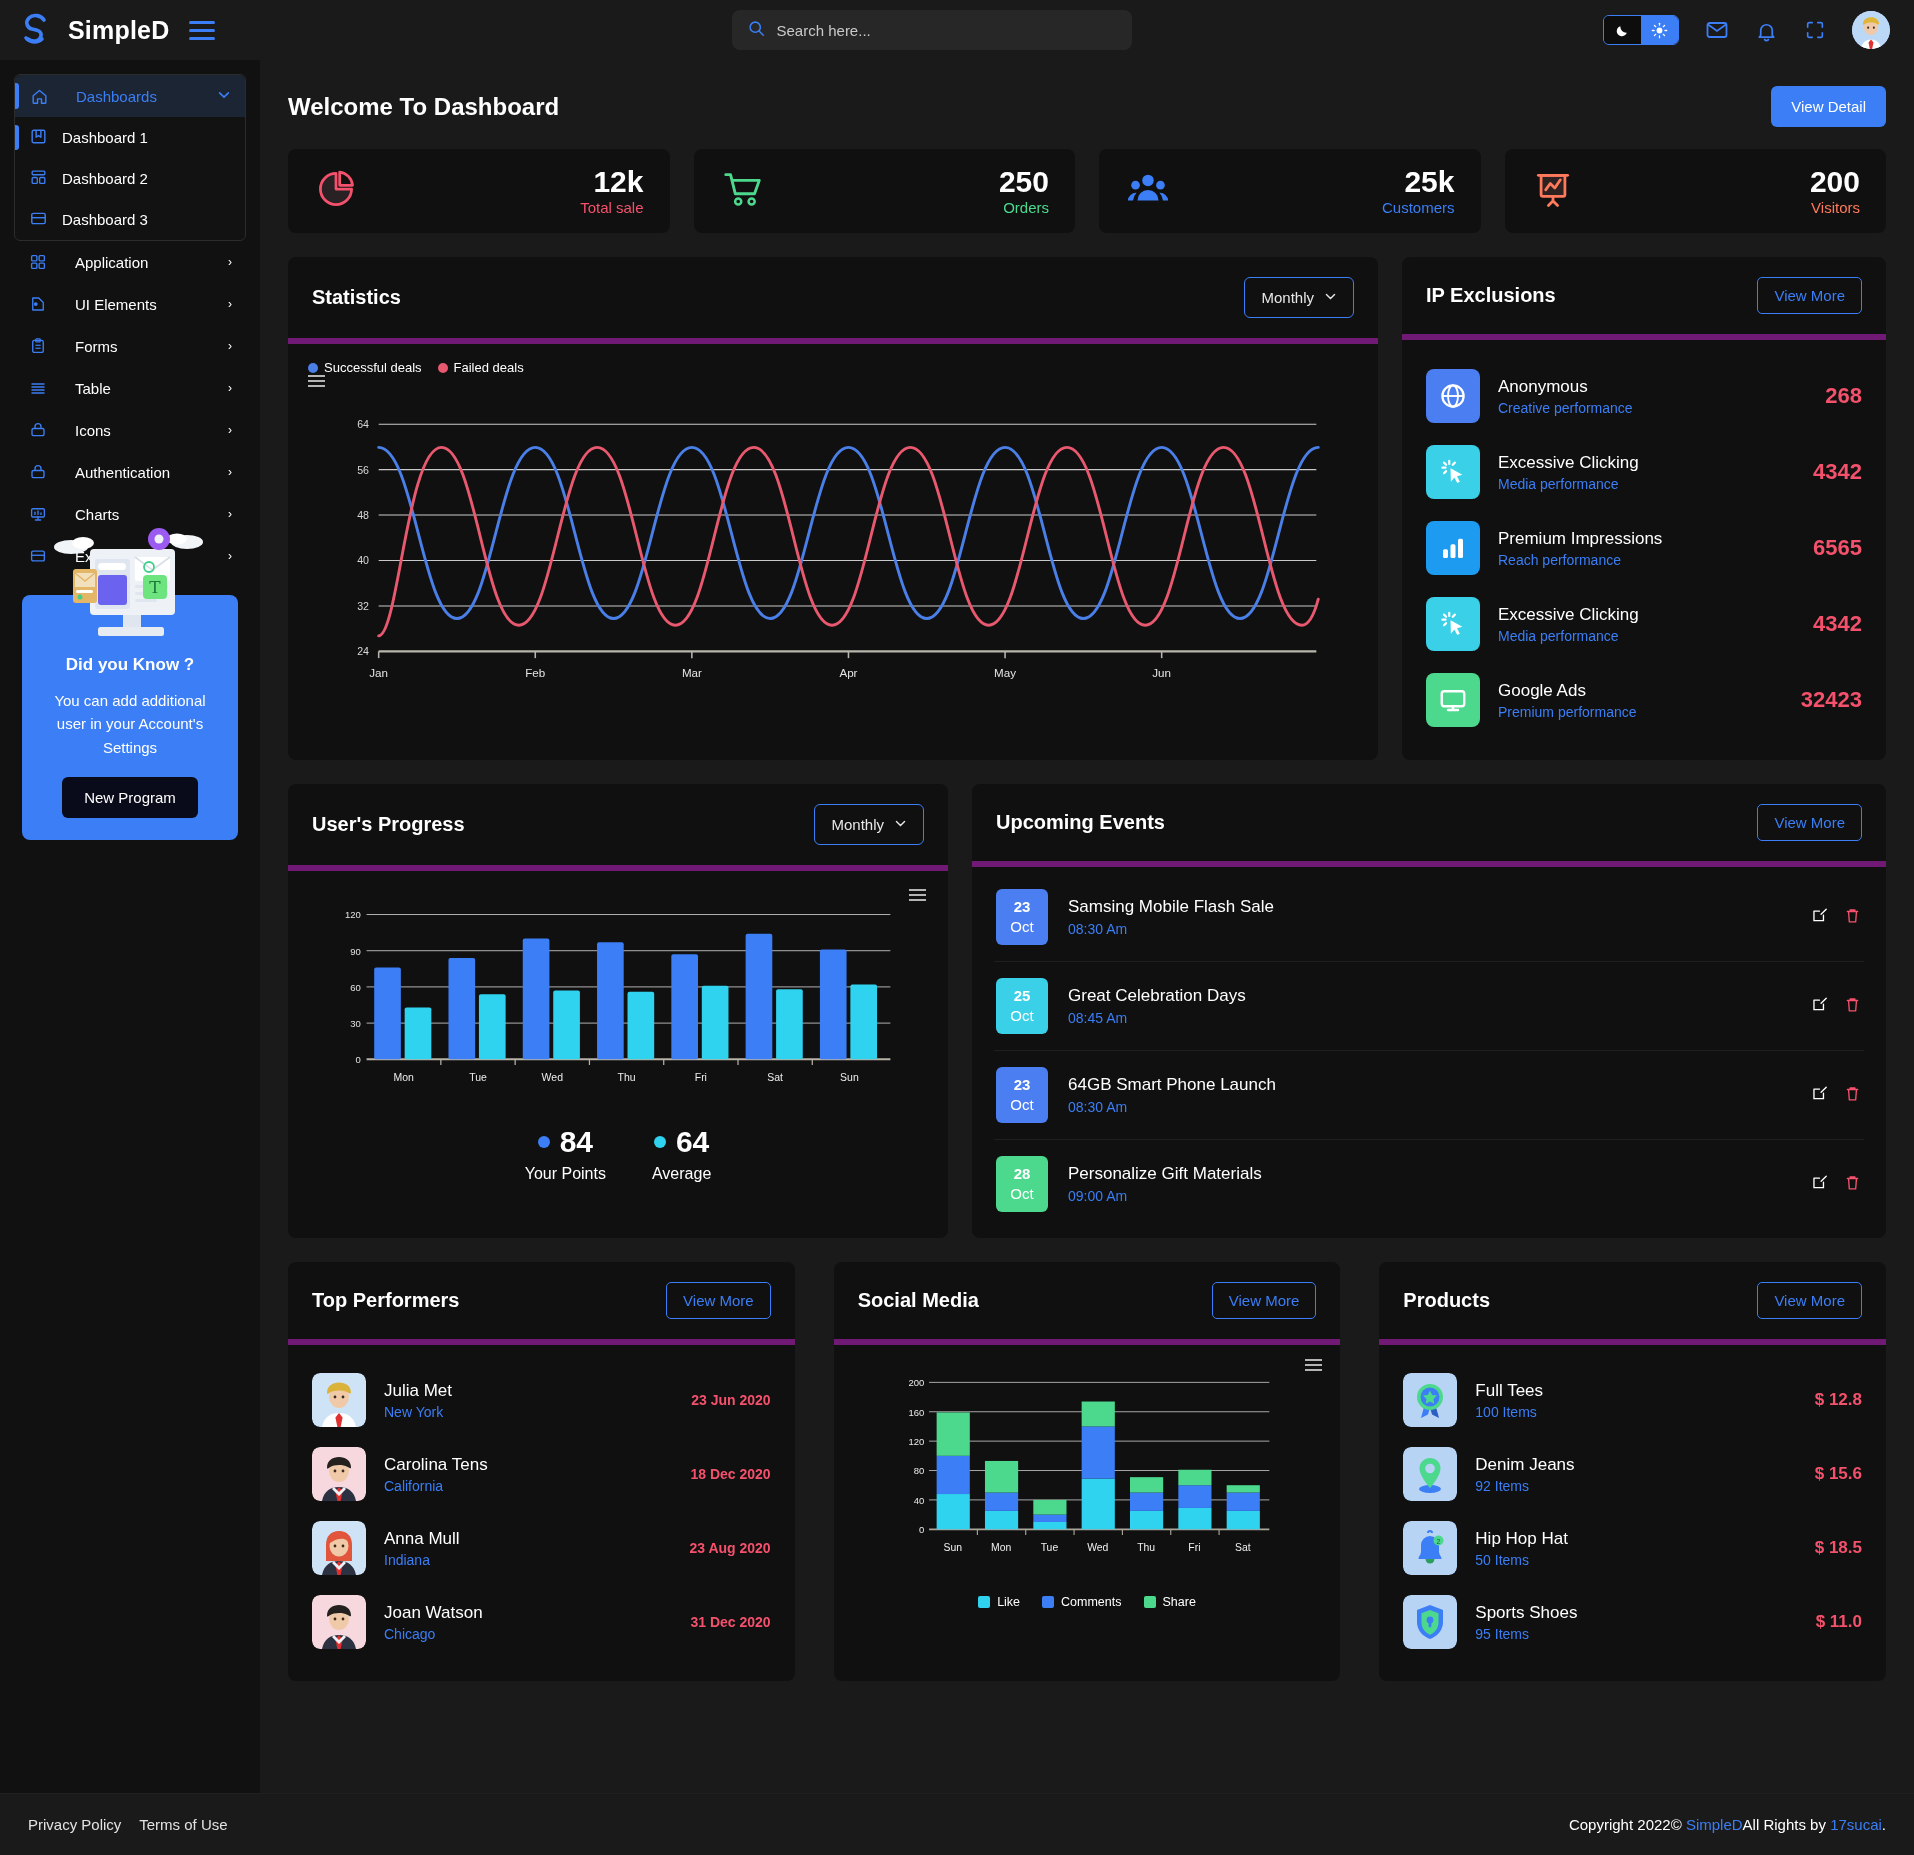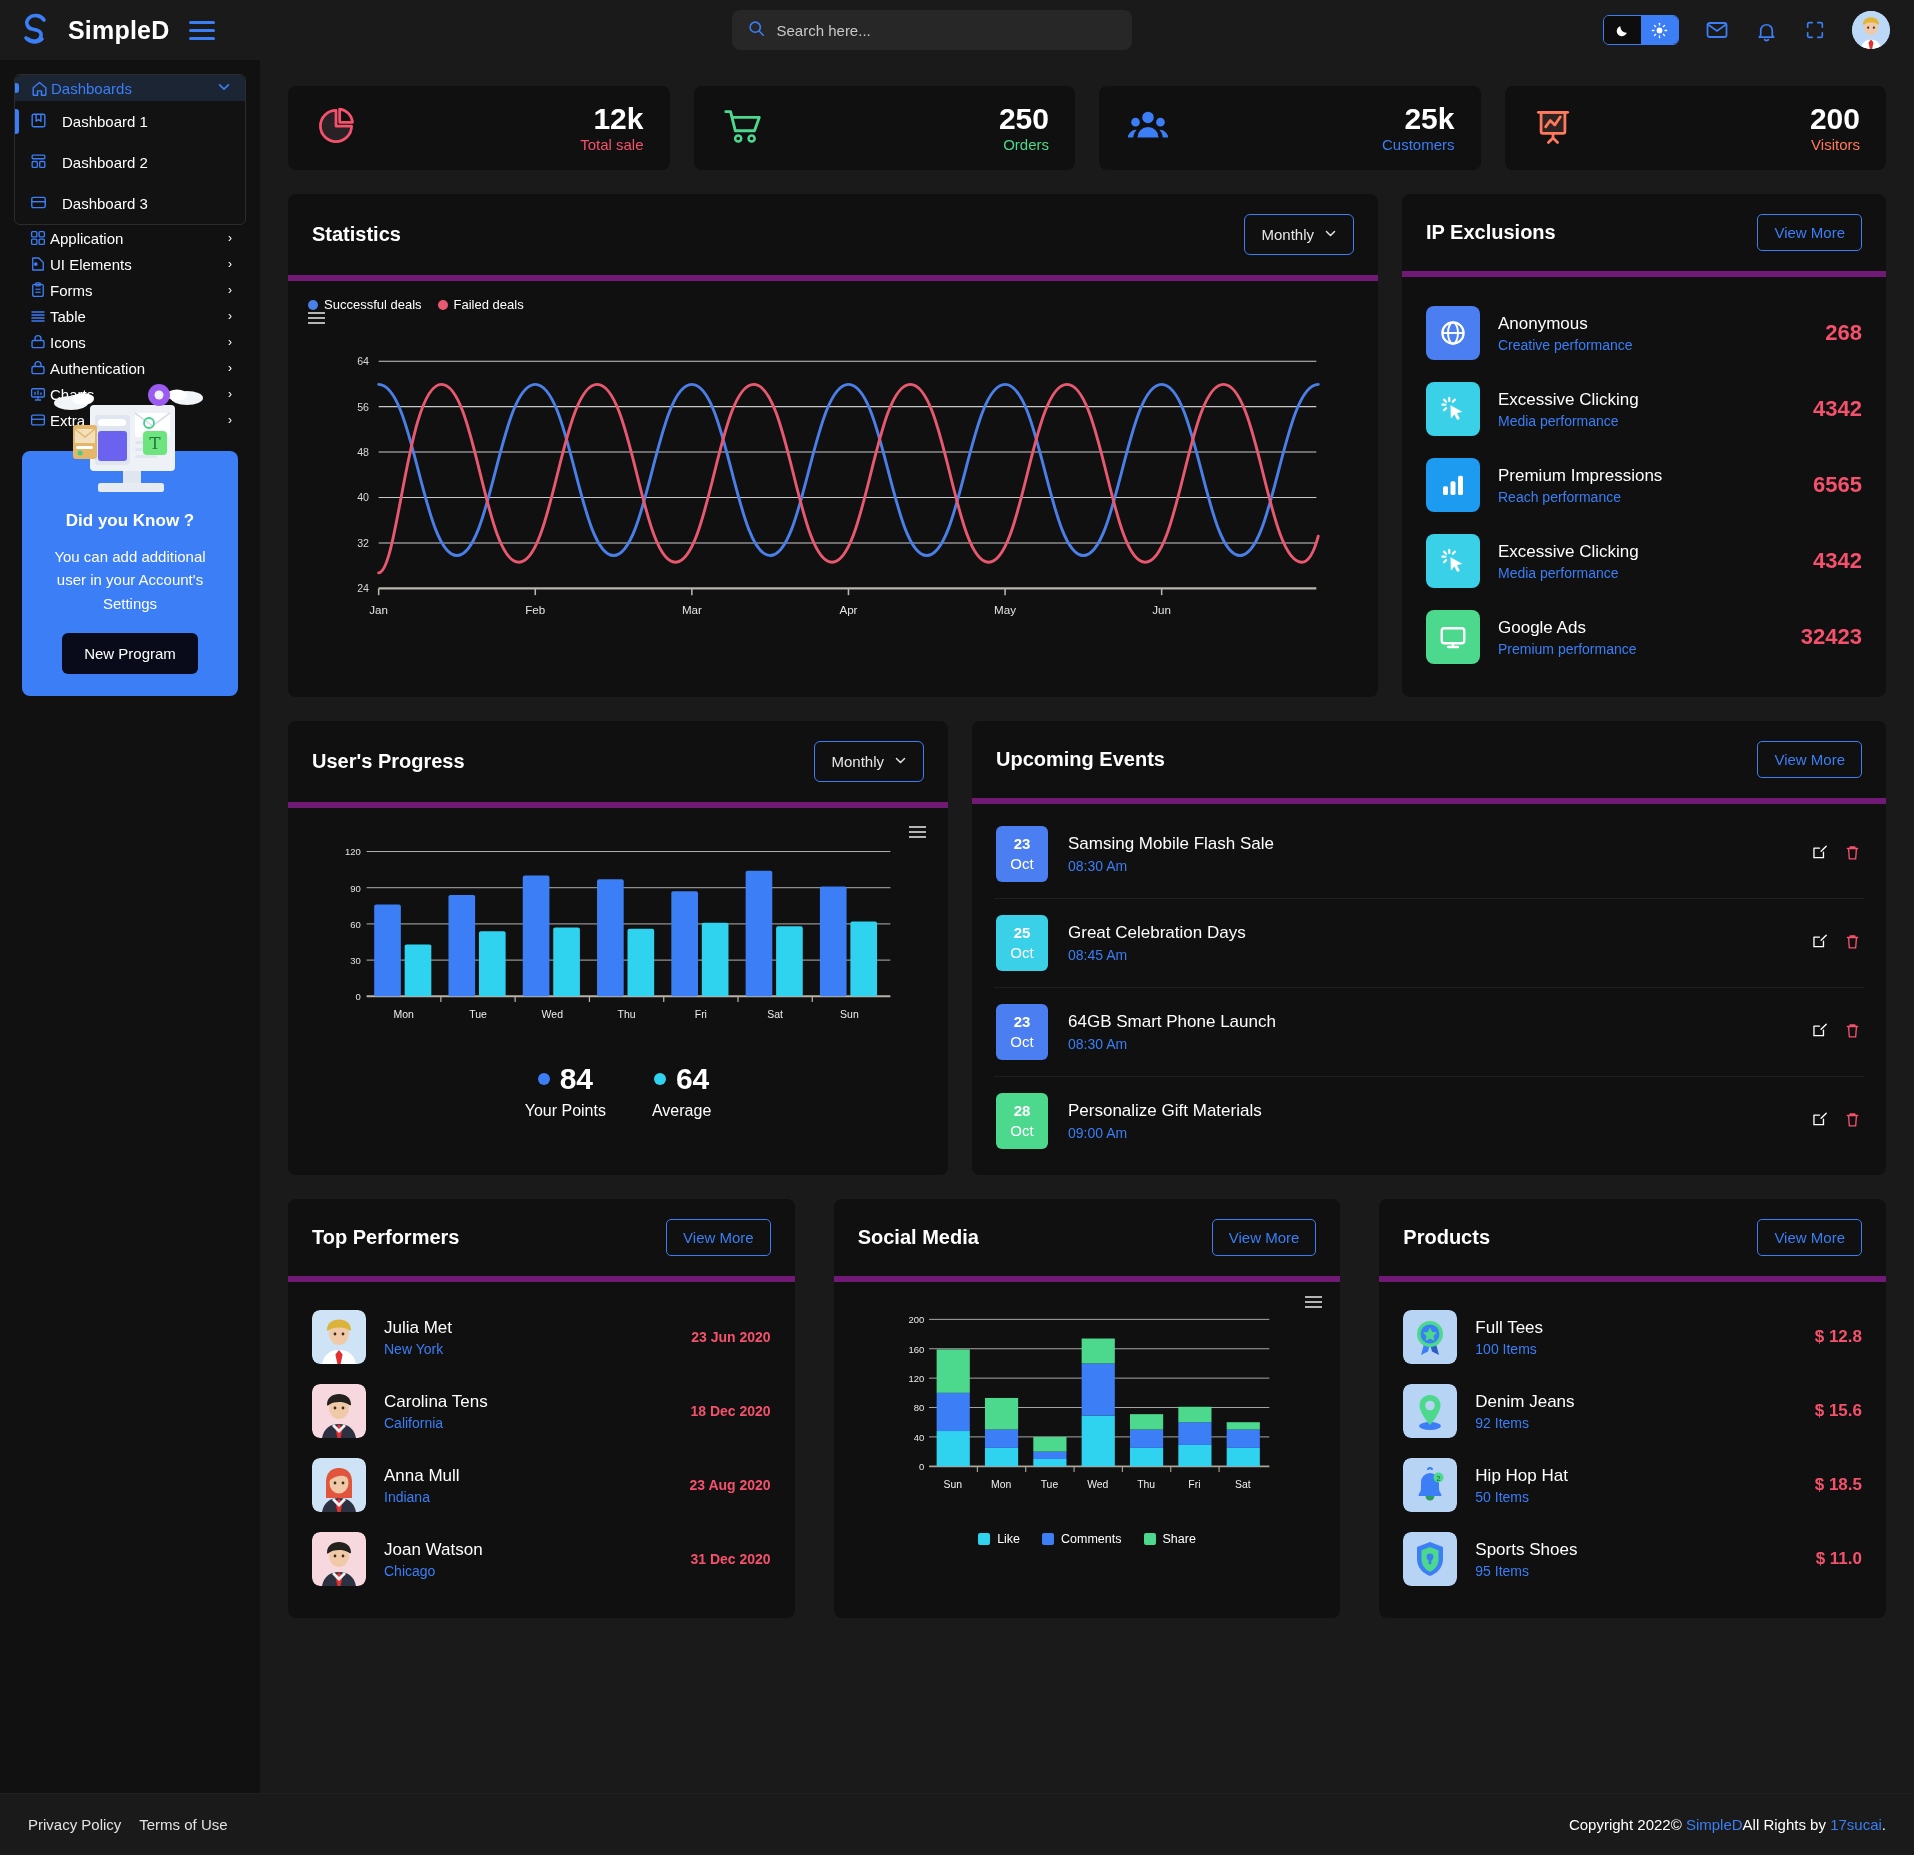--- a/index.html
+++ b/index.html
@@ -49,21 +49,21 @@
   
   .body-row { flex: 1; display: flex; min-height: 0; }
 
   
   .sidebar {
     width: 260px; flex: 0 0 260px; background: #111111; padding: 14px 14px 0 14px;
     overflow: hidden;
   }
   .nav-group { background:#111; }
   .nav-item {
-    display: flex; align-items: center; gap: 2px; height: 26px; padding: 0 14px;
+    display: flex; align-items: center; gap: 27px; height: 42px; padding: 0 14px;
     font-size: 15px; color: #ffffff; cursor: pointer; position: relative;
   }
   .nav-item .ic { width: 20px; display:flex; align-items:center; justify-content:center; flex:0 0 20px; }
   .nav-item .lbl { flex: 1; white-space: nowrap; }
   .nav-item .chev { color:#fff; font-size: 12px; }
   .submenu-wrap { border: 1px solid #2c2c2c; border-radius: 6px; background:#121212; }
   .nav-item.active { background: #1c2533; color: #3b7ef5; border-radius: 6px 6px 0 0; }
   .nav-item.active::before {
     content:''; position:absolute; left:0; top:8px; bottom:8px; width:4px;
     background:#3b7ef5; border-radius: 0 3px 3px 0;
@@ -434,20 +434,24 @@
           </svg>
         </span>
         <h4>Did you Know ?</h4>
         <p>You can add additional user in your Account's Settings</p>
         <button>New Program</button>
       </div>
     </div>
 
     <div class="content">
 
+      <div class="welcome-row">
+        <div class="welcome-title">Welcome To Dashboard</div>
+        <button class="btn-primary">View Detail</button>
+      </div>
 
       <div class="stat-row">
 
         <div class="stat-card">
           <span>
             <svg width="44" height="44" viewBox="0 0 48 48">
               <path d="M24 24V7A17 17 0 1 0 41 24z" fill="#2a2124" stroke="#f4516c" stroke-width="3" stroke-linejoin="round"></path>
               <path d="M28 5.5V20h14A16 16 0 0 0 28 5.5z" fill="none" stroke="#f4516c" stroke-width="3" stroke-linejoin="round"></path>
             </svg>
           </span>

